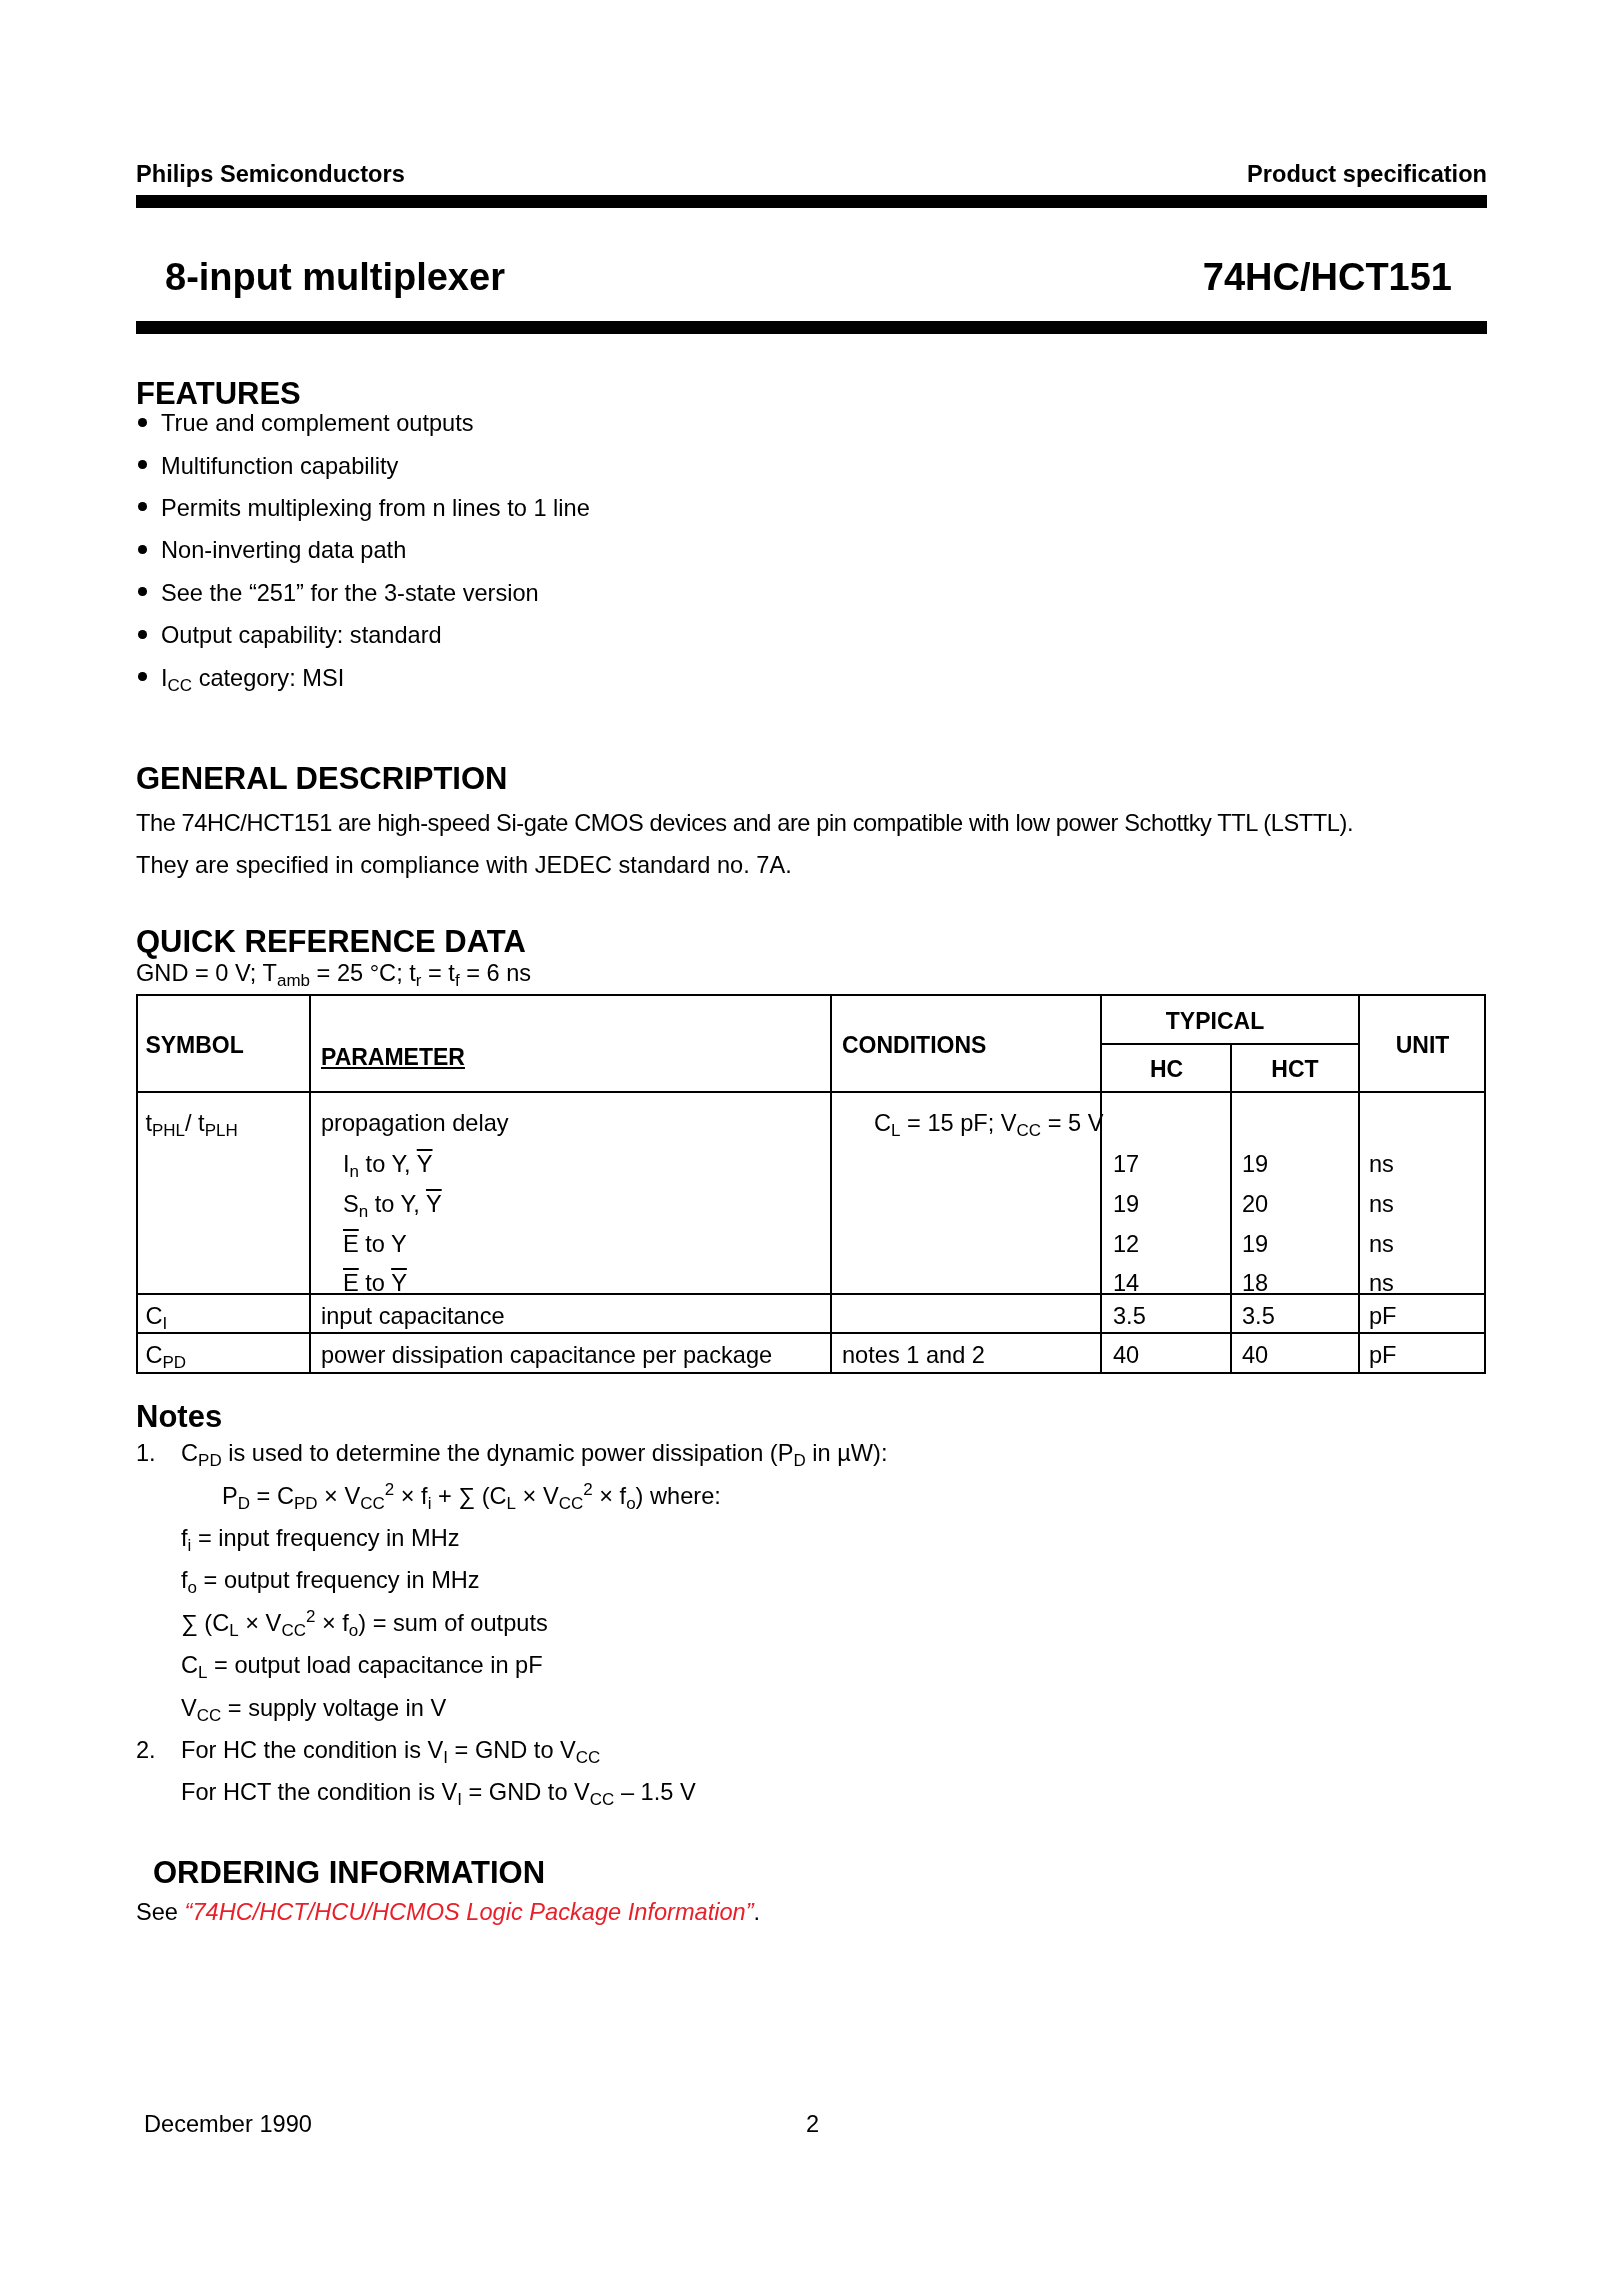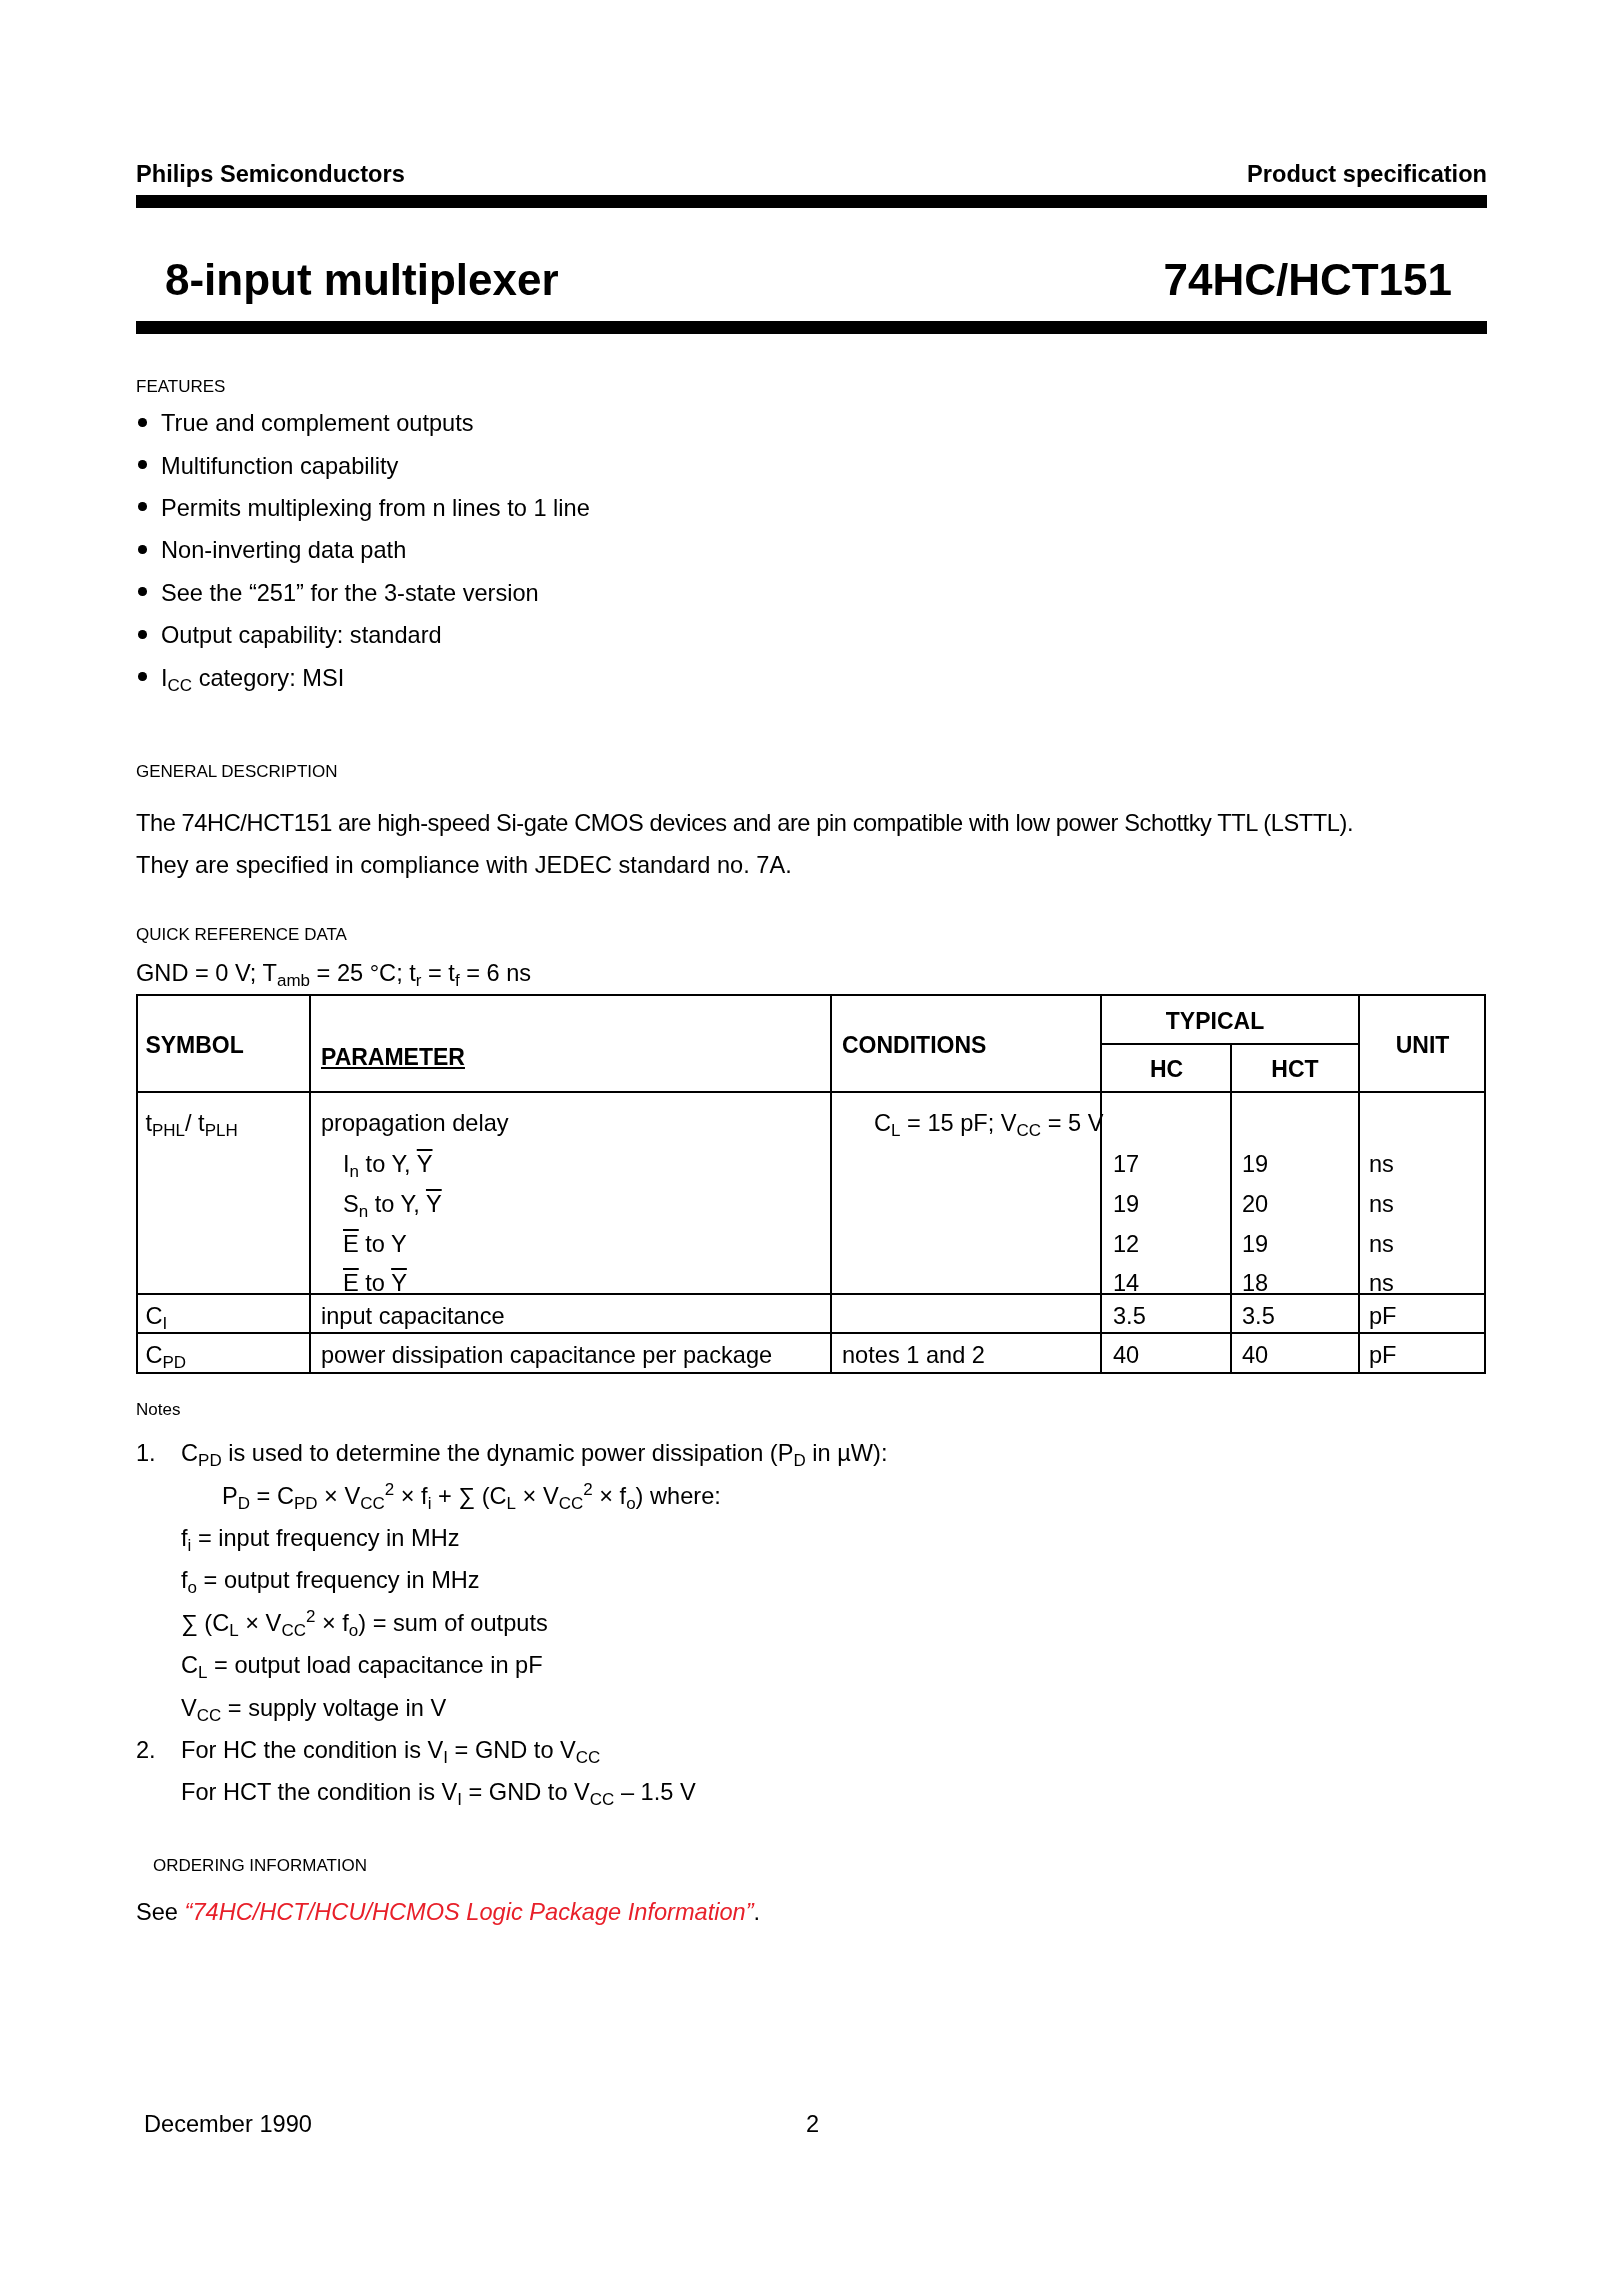--- a/index.html
+++ b/index.html
@@ -4,23 +4,23 @@
 <style>
   html, body { margin: 0; padding: 0; background: #ffffff; }
   body {
     width: 1622px; height: 2295px; position: relative; overflow: hidden;
     font-family: "Liberation Sans", "DejaVu Sans", sans-serif;
     color: #000000;
   }
   .abs { position: absolute; white-space: nowrap; }
   .bl { line-height: 1; }
   .hdr { font-weight: bold; font-size: 23.6px; }
-  .title { font-weight: bold; font-size: 44px; text-align: center; }
+  .title { font-weight: bold; font-size: 38px; text-align: center; }
   .rule { position: absolute; left: 136px; width: 1351px; height: 13.3px; background: #000000; }
-  .sec { font-weight: normal; font-size: 17px; }
+  .sec { font-weight: bold; font-size: 31px; }
   .txt { font-size: 23.6px; }
   .bullet-dot { position: absolute; width: 8.6px; height: 8.6px; border-radius: 50%; background: #000; }
   sub, sup { font-size: 0.72em; line-height: 0; }
   sub { vertical-align: -0.28em; }
   sup { vertical-align: 0.55em; }
   .ovl { text-decoration: overline; text-decoration-thickness: 1.6px; }
   .link { color: #e8202a; font-style: italic; }
 
   
   .tbl { position: absolute; left: 136px; top: 994px; width: 1350px; height: 379px; }

